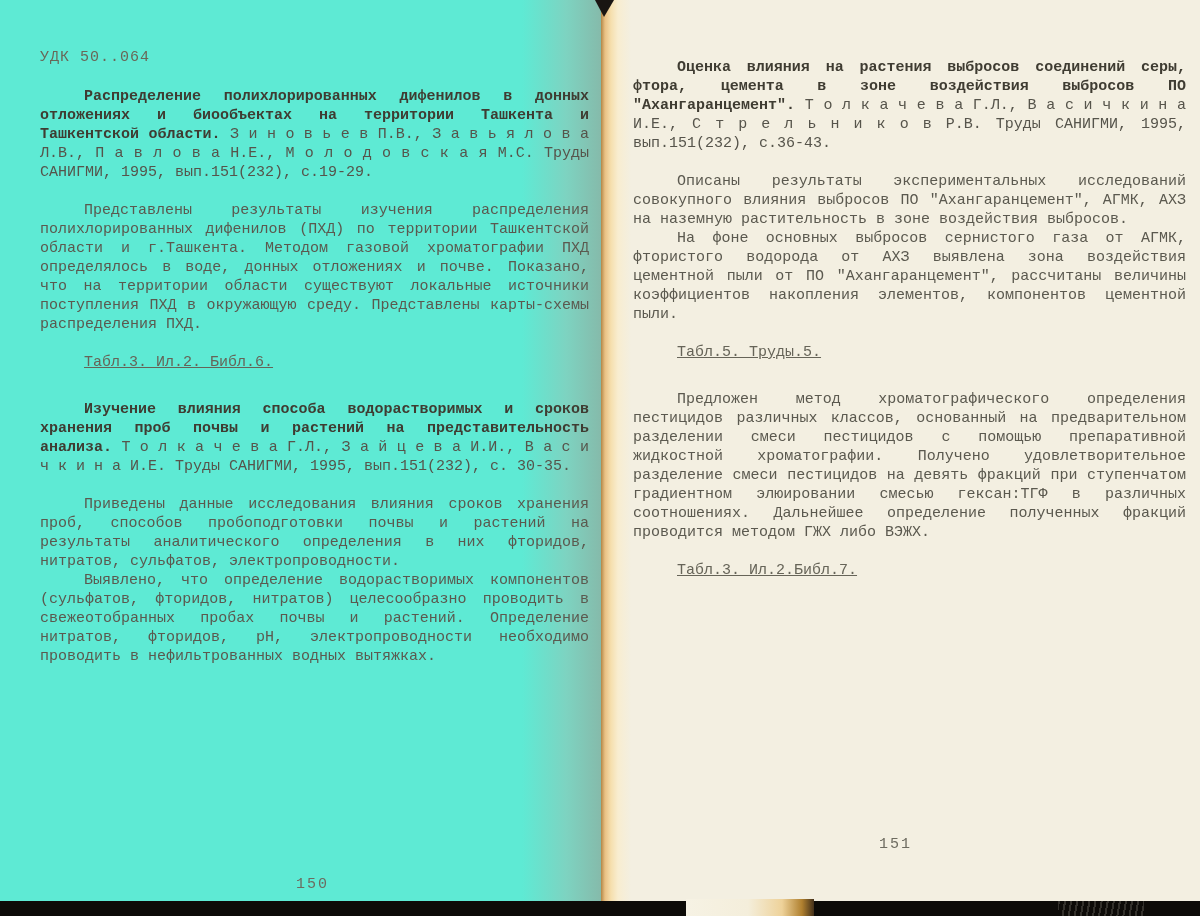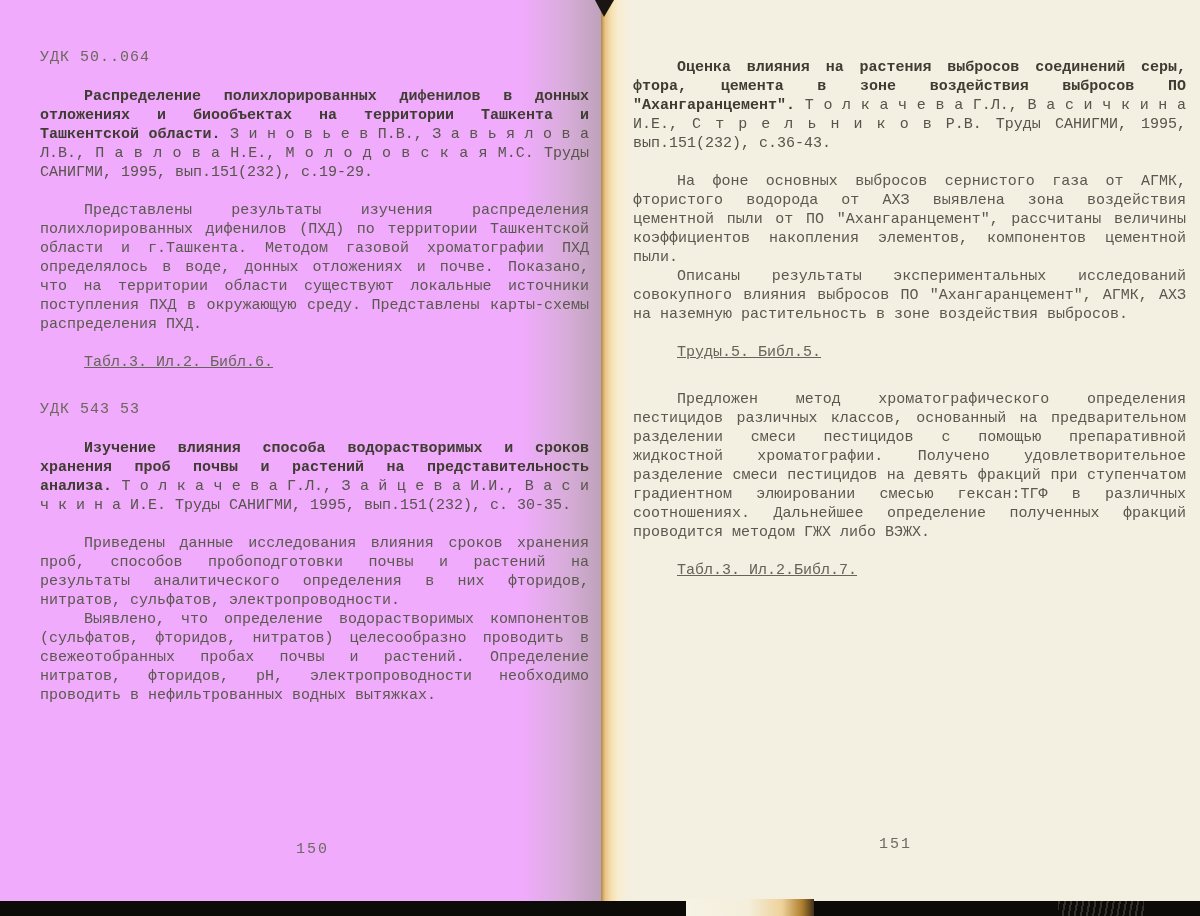--- a/index.html
+++ b/index.html
@@ -3,21 +3,21 @@
 <meta charset="utf-8">
 <style>
   html,body{margin:0;padding:0;}
   body{
     width:1200px;height:916px;position:relative;overflow:hidden;
     background:#0e0c09;
     font-family:"Liberation Mono","DejaVu Sans Mono",monospace;
   }
   .paper{
     position:absolute;left:0;top:0;width:1200px;height:902px;
-    background:#f0abfc;
+    background:#5eead4;
   }
   .right-half{
     position:absolute;left:612px;top:0;right:0;bottom:0;
     background:#f3efe1;
   }
   .gutter-shadow{
     position:absolute;left:522px;top:0;bottom:0;width:80px;
     background:linear-gradient(to right,rgba(183,181,170,0) 0%,rgba(176,174,162,.38) 55%,rgba(158,156,144,.62) 100%);
   }
   .gutter-light{
@@ -49,21 +49,21 @@
   .col-right{left:633px;top:58px;width:553px;}
   .udk{margin:0 0 20px;color:#696758;letter-spacing:1px;}
   .head{margin:0 0 19px;text-indent:44px;}
   .head b{font-weight:bold;color:#3f3c32;}
   .head .authors{color:#56544b;}
   .abstract p{margin:0;text-indent:44px;}
   .stats{margin:19px 0 28px;text-indent:44px;color:#666458;text-decoration:underline;}
   .pagenum{
     position:absolute;color:#6d6b60;font-size:15px;letter-spacing:2px;
   }
-  .pn-left{left:296px;top:841px;}
+  .pn-left{left:296px;top:876px;}
   .pn-right{left:879px;top:836px;}
 </style>
 </head>
 <body>
 
 <div class="paper">
   <div class="right-half"></div>
   <div class="gutter-shadow"></div>
   <div class="gutter-light"></div>
 
@@ -72,39 +72,38 @@
     <div>
       <p class="udk">УДК  50..064</p>
       <p class="head"><b>Распределение полихлорированных дифенилов в донных отложениях и биообъектах на территории Ташкента и Ташкентской области.</b><span class="authors"> З и н о в ь е в  П.В.,  З а в ь я л о в а  Л.В.,  П а в л о в а  Н.Е.,  М о л о д о в с к а я  М.С.  Труды САНИГМИ, 1995, вып.151(232), с.19-29.</span></p>
       <div class="abstract">
         <p>Представлены результаты изучения распределения полихлорированных дифенилов (ПХД) по территории Ташкентской области и г.Ташкента. Методом газовой хроматографии ПХД определялось в воде, донных отложениях и почве. Показано, что на территории области существуют локальные источники поступления ПХД в окружающую среду. Представлены карты-схемы распределения ПХД.</p>
       </div>
       <p class="stats">Табл.3. Ил.2. Библ.6.</p>
     </div>
 
     <div>
-      <p class="udk">УДК 543 53</p>
       <p class="head"><b>Изучение влияния способа водорастворимых и сроков хранения проб почвы и растений на представительность анализа.</b><span class="authors"> Т о л к а ч е в а  Г.Л.,  З а й ц е в а  И.И.,  В а с и ч к и н а  И.Е. Труды САНИГМИ, 1995, вып.151(232), с. 30-35.</span></p>
       <div class="abstract">
         <p>Приведены данные исследования влияния сроков хранения проб, способов пробоподготовки почвы и растений на результаты аналитического определения в них фторидов, нитратов, сульфатов, электропроводности.</p>
         <p>Выявлено, что определение водорастворимых компонентов (сульфатов, фторидов, нитратов) целесообразно проводить в свежеотобранных пробах почвы и растений. Определение нитратов, фторидов, рН, электропроводности необходимо проводить в нефильтрованных водных вытяжках.</p>
       </div>
     </div>
 
   </div>
 
   <div class="col col-right">
 
     <div>
       <p class="head"><b>Оценка влияния на растения выбросов соединений серы, фтора, цемента в зоне воздействия выбросов ПО "Ахангаранцемент".</b><span class="authors"> Т о л к а ч е в а  Г.Л.,  В а с и ч к и н а  И.Е.,  С т р е л ь н и к о в  Р.В. Труды САНИГМИ, 1995, вып.151(232), с.36-43.</span></p>
       <div class="abstract">
+        <p>Описаны результаты экспериментальных исследований совокупного влияния выбросов ПО "Ахангаранцемент", АГМК, АХЗ на наземную растительность в зоне воздействия выбросов.</p>
         <p>На фоне основных выбросов сернистого газа от АГМК, фтористого водорода от АХЗ выявлена зона воздействия цементной пыли от ПО "Ахангаранцемент", рассчитаны величины коэффициентов накопления элементов, компонентов цементной пыли.</p>
-        <p>Описаны результаты экспериментальных исследований совокупного влияния выбросов ПО "Ахангаранцемент", АГМК, АХЗ на наземную растительность в зоне воздействия выбросов.</p>
       </div>
-      <p class="stats">Труды.5. Библ.5.</p>
+      <p class="stats">Табл.5. Труды.5.</p>
     </div>
 
     <div>
       <div class="abstract">
         <p>Предложен метод хроматографического определения пестицидов различных классов, основанный на предварительном разделении смеси пестицидов с помощью препаративной жидкостной хроматографии. Получено удовлетворительное разделение смеси пестицидов на девять фракций при ступенчатом градиентном элюировании смесью гексан:ТГФ в различных соотношениях. Дальнейшее определение полученных фракций проводится методом ГЖХ либо ВЭЖХ.</p>
       </div>
       <p class="stats">Табл.3. Ил.2.Библ.7.</p>
     </div>
 
   </div>

